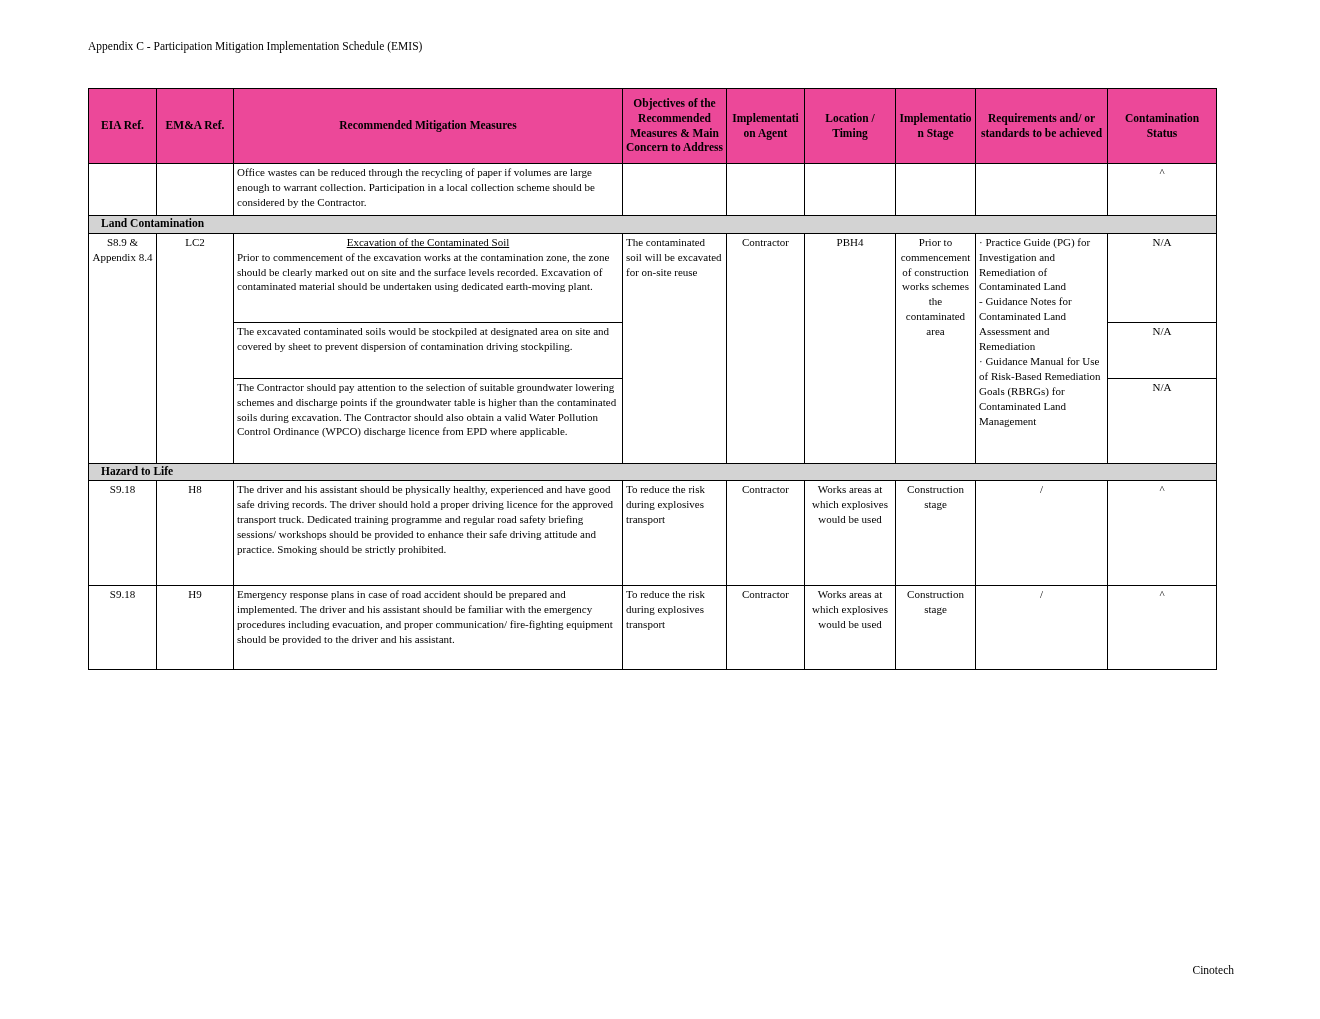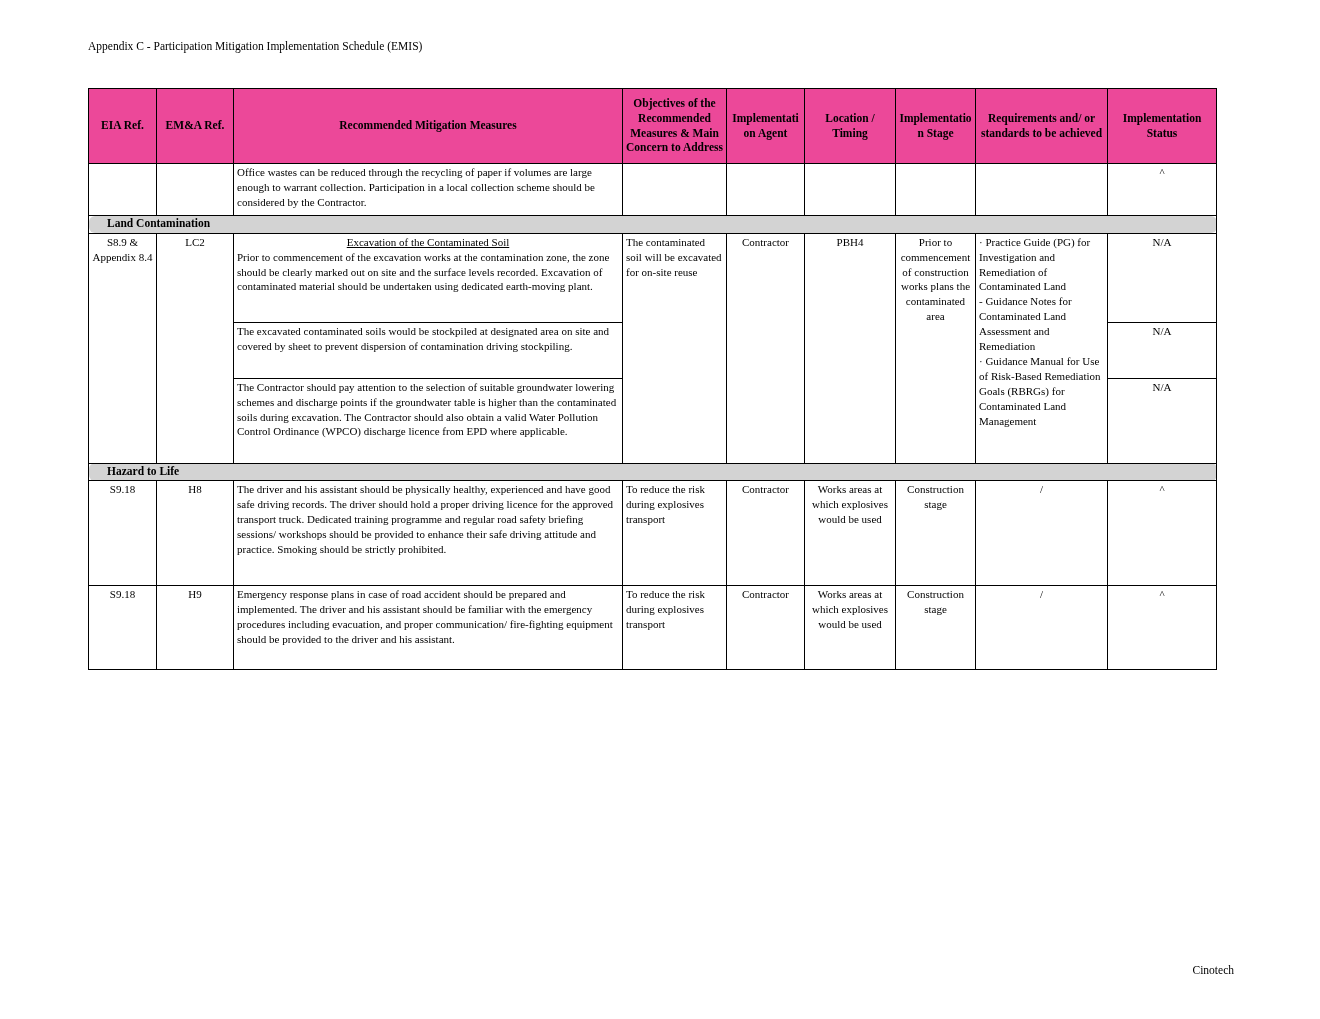--- a/index.html
+++ b/index.html
@@ -37,22 +37,21 @@
     text-align: center;
     vertical-align: middle;
     height: 75px;
     font-size: 11.5px;
     line-height: 1.3;
   }
   tr.section td {
     background: #d3d3d3;
     font-weight: bold;
     font-size: 11.5px;
-    padding: 0 3px 1px 18px;
-    border-radius: 6px;
+    padding: 0 3px 1px 12px;
   }
   .c { text-align: center; }
   .left { text-align: left; }
   .u { text-decoration: underline; text-align: center; }
   .pre { white-space: pre-line; }
   .status-cell { text-align: center; }
   .footer-pagenum {
     position: absolute; left: 0; right: 0; top: 964px;
     text-align: center; font-size: 11.5px;
   }
@@ -83,21 +82,21 @@
     <thead>
       <tr>
         <th>EIA Ref.</th>
         <th>EM&amp;A Ref.</th>
         <th>Recommended Mitigation Measures</th>
         <th>Objectives of the Recommended Measures &amp; Main Concern to Address</th>
         <th>Implementation Agent</th>
         <th>Location / Timing</th>
         <th>Implementation Stage</th>
         <th>Requirements and/ or standards to be achieved</th>
-        <th>Implementation Status</th>
+        <th>Contamination Status</th>
       </tr>
     </thead>
     <tbody>
 
       <tr>
         <td></td>
         <td></td>
         <td class="left" style="height:52px">Office wastes can be reduced through the recycling of paper if volumes are large enough to warrant collection.  Participation in a local collection scheme should be considered by the Contractor.</td>
         <td></td>
         <td></td>
@@ -114,21 +113,21 @@
       <tr>
         <td rowspan="3" class="c">S8.9 &amp; Appendix 8.4</td>
         <td rowspan="3" class="c">LC2</td>
         <td class="left" style="height:89px">
           <div class="u">Excavation of the Contaminated Soil</div>
           <div>Prior to commencement of the excavation works at the contamination zone, the zone should be clearly marked out on site and the surface levels recorded. Excavation of contaminated material should be undertaken using dedicated earth-moving plant.</div>
         </td>
         <td rowspan="3" class="left">The contaminated soil will be excavated for on-site reuse</td>
         <td rowspan="3" class="c">Contractor</td>
         <td rowspan="3" class="c">PBH4</td>
-        <td rowspan="3" class="c">Prior to commencement of construction works plans the contaminated area</td>
+        <td rowspan="3" class="c">Prior to commencement of construction works schemes the contaminated area</td>
         <td rowspan="3" class="left pre">· Practice Guide  (PG) for Investigation and Remediation of Contaminated Land
 - Guidance Notes for Contaminated Land Assessment and Remediation
 · Guidance Manual for Use of Risk-Based Remediation Goals (RBRGs) for Contaminated Land Management</td>
         <td class="status-cell">N/A</td>
       </tr>
 
       <tr>
         <td class="left" style="height:56px">The excavated contaminated soils would be stockpiled at designated area on site and covered by sheet to prevent dispersion of contamination driving stockpiling.</td>
         <td class="status-cell">N/A</td>
       </tr>

